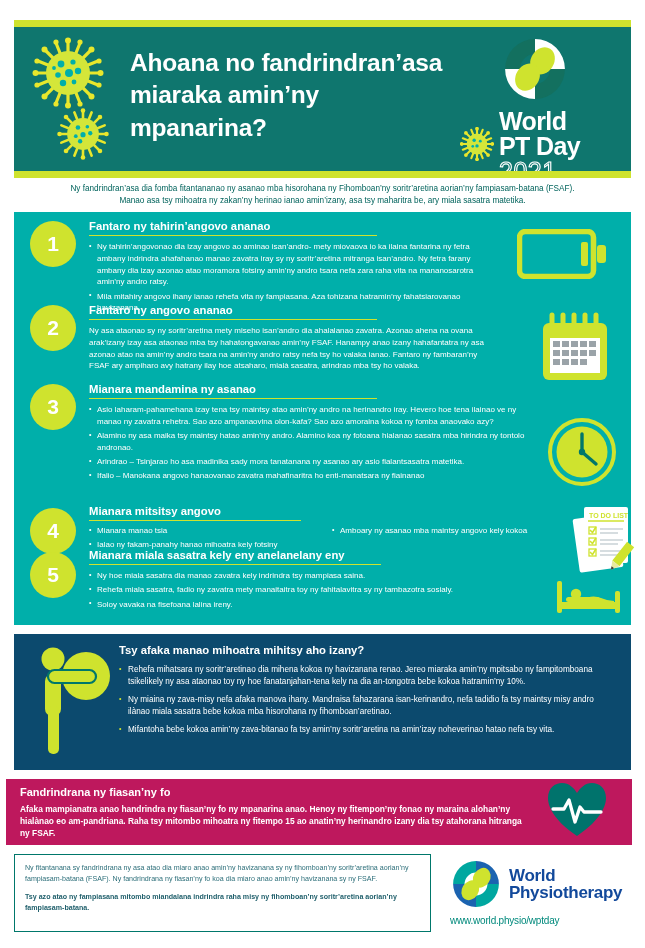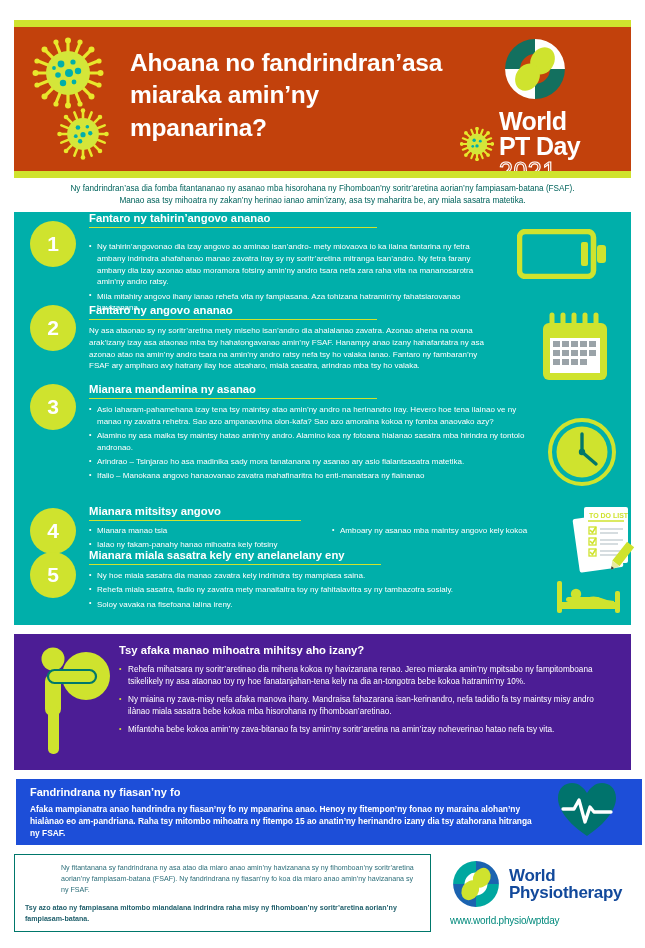--- a/index.html
+++ b/index.html
@@ -11,21 +11,21 @@
   }
   .page { position: relative; width: 645px; height: 948px; background:#fff; }
 
   
   .header-wrap { position:absolute; left:14px; top:20px; width:617px; height:158px; }
   .header-rule { position:absolute; left:0; width:100%; height:7px; background:#CFE32E; }
   .header-rule.top { top:0; }
   .header-rule.bot { bottom:0; }
   .header-band {
     position:absolute; left:0; top:7px; width:100%; height:144px;
-    background:#c2410c; overflow:hidden;
+    background:#0f766e; overflow:hidden;
   }
   .header-title {
     position:absolute; left:116px; top:20px; width:330px;
     color:#ffffff; font-size:24.5px; font-weight:bold; line-height:1.32;
     letter-spacing:-0.2px;
   }
   .virus { position:absolute; }
   .wpt-logo { position:absolute; right:14px; top:8px; width:118px; }
   .wpt-mark { width:68px; height:68px; margin-left:2px; }
   .wpt-world {
@@ -68,55 +68,55 @@
   }
   .nobullet li:before { content:""; }
   .nobullet li { padding-left:0; }
 
   
   .icon-abs { position:absolute; }
 
   
   .darkpanel {
     position:absolute; left:14px; top:634px; width:617px; height:136px;
-    background:#4c1d95;
+    background:#0c4a6e;
   }
   .dark-head {
     position:absolute; left:105px; top:10px; color:#ffffff;
     font-size:11.3px; font-weight:bold;
   }
   .dark-bullets {
     position:absolute; left:105px; top:30px; width:494px;
     color:#ffffff; font-size:8.2px; line-height:1.47;
   }
   .dark-bullets li { list-style:none; position:relative; padding-left:9px; margin-bottom:6px; }
   .dark-bullets li:before {
     content:"\2022"; position:absolute; left:0; top:-0.5px; font-size:7px; color:#CFE32E;
   }
 
   
   .heartpanel {
-    position:absolute; left:16px; top:779px; width:626px; height:66px;
-    background:#1d4ed8;
+    position:absolute; left:6px; top:779px; width:626px; height:66px;
+    background:#be185d;
   }
   .heart-head {
     position:absolute; left:14px; top:7px; color:#ffffff;
     font-size:11px; font-weight:bold;
   }
   .heart-body {
     position:absolute; left:14px; top:24px; width:512px;
     color:#ffffff; font-size:8.4px; line-height:1.45; font-weight:bold;
   }
 
   
   .footbox {
     position:absolute; left:14px; top:854px; width:417px; height:78px;
     border:1.2px solid #00776B; padding:8px 10px;
   }
-  .foot-p { color:#2C6E79; font-size:7.1px; line-height:1.55;margin-left:36px; }
+  .foot-p { color:#2C6E79; font-size:7.1px; line-height:1.55; }
   .foot-b { color:#1F5F6B; font-size:7.1px; line-height:1.55; font-weight:bold; margin-top:7px; }
   .wp-logo { position:absolute; left:450px; top:858px; width:185px; }
   .wp-row { display:flex; align-items:center; gap:7px; }
   .wp-text { color:#12499B; font-size:17px; font-weight:bold; line-height:1.03; letter-spacing:-0.3px; }
   .wp-url { color:#00897C; font-size:10px; margin-top:5px; letter-spacing:-0.2px; }
 </style>
 </head>
 <body>
 
 <div class="page">
@@ -273,21 +273,21 @@
   </div>
 
   <div class="intro">
     <div>Ny fandrindran’asa dia fomba fitantananao ny asanao mba hisorohana ny Fihomboan’ny soritr’aretina aorian’ny fampiasam-batana (FSAF).</div>
     <div>Manao asa tsy mihoatra ny zakan’ny herinao ianao amin’izany, asa tsy maharitra be, ary miala sasatra matetika.</div>
   </div>
 
   <div class="steps">
 
     <div class="numcircle" style="top:9px;">1</div>
-    <div class="step-head" style="left:75px; top:0; width:288px;">Fantaro ny tahirin’angovo ananao</div>
+    <div class="step-head" style="left:75px; top:8px; width:288px;">Fantaro ny tahirin’angovo ananao</div>
     <ul class="bullets" style="left:75px; top:29px; width:410px;">
       <li>Ny tahirin’angovonao dia izay angovo ao aminao isan’andro- mety miovaova io ka ilaina fantarina ny fetra ambany indrindra ahafahanao manao zavatra iray sy ny soritr’aretina mitranga isan’andro. Ny fetra farany ambany dia izay azonao atao moramora fotsiny amin’ny andro tsara nefa zara raha vita na mananosarotra amin’ny andro ratsy.</li>
       <li>Mila mitahiry angovo ihany ianao rehefa vita ny fampiasana. Aza tohizana hatramin’ny fahatsiarovanao havizanana.</li>
     </ul>
     <svg class="icon-abs" style="left:503px; top:17px;" width="92" height="50" viewBox="0 0 92 50">
       <rect x="2.5" y="2.5" width="74" height="45" rx="6" fill="none" stroke="#CFE32E" stroke-width="5.5"></rect>
       <rect x="64" y="13" width="7" height="24" rx="2" fill="#CFE32E"></rect>
       <rect x="80" y="16" width="9" height="18" rx="3" fill="#CFE32E"></rect>
     </svg>
 

